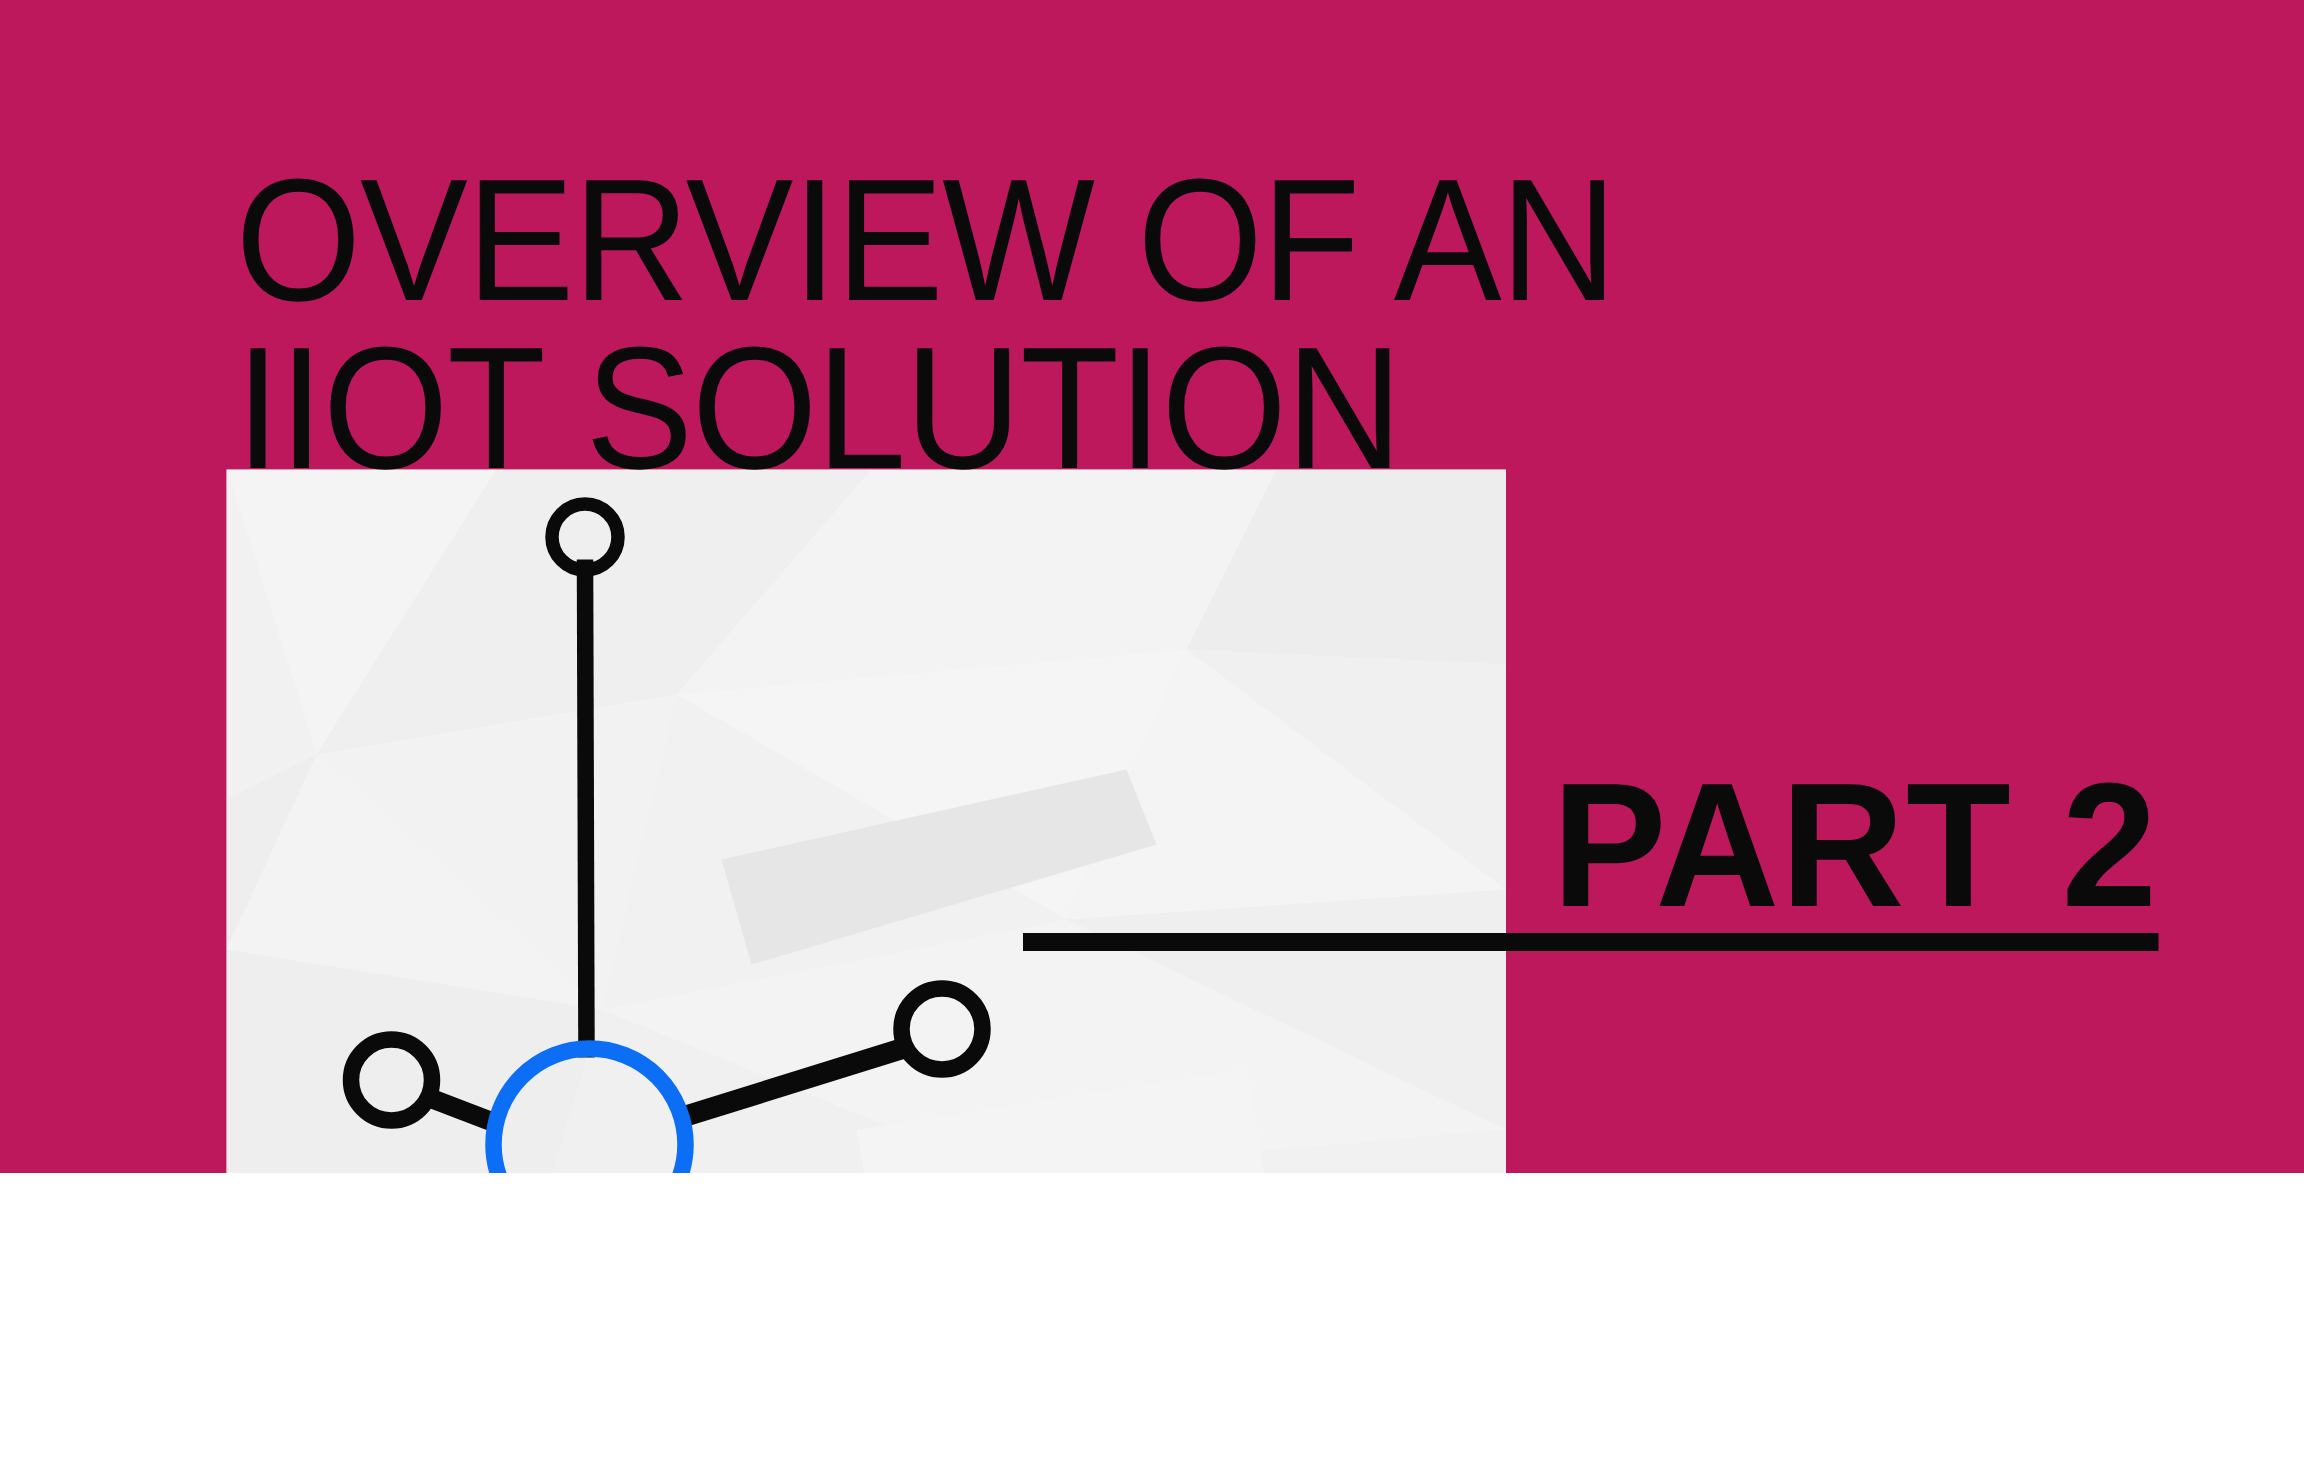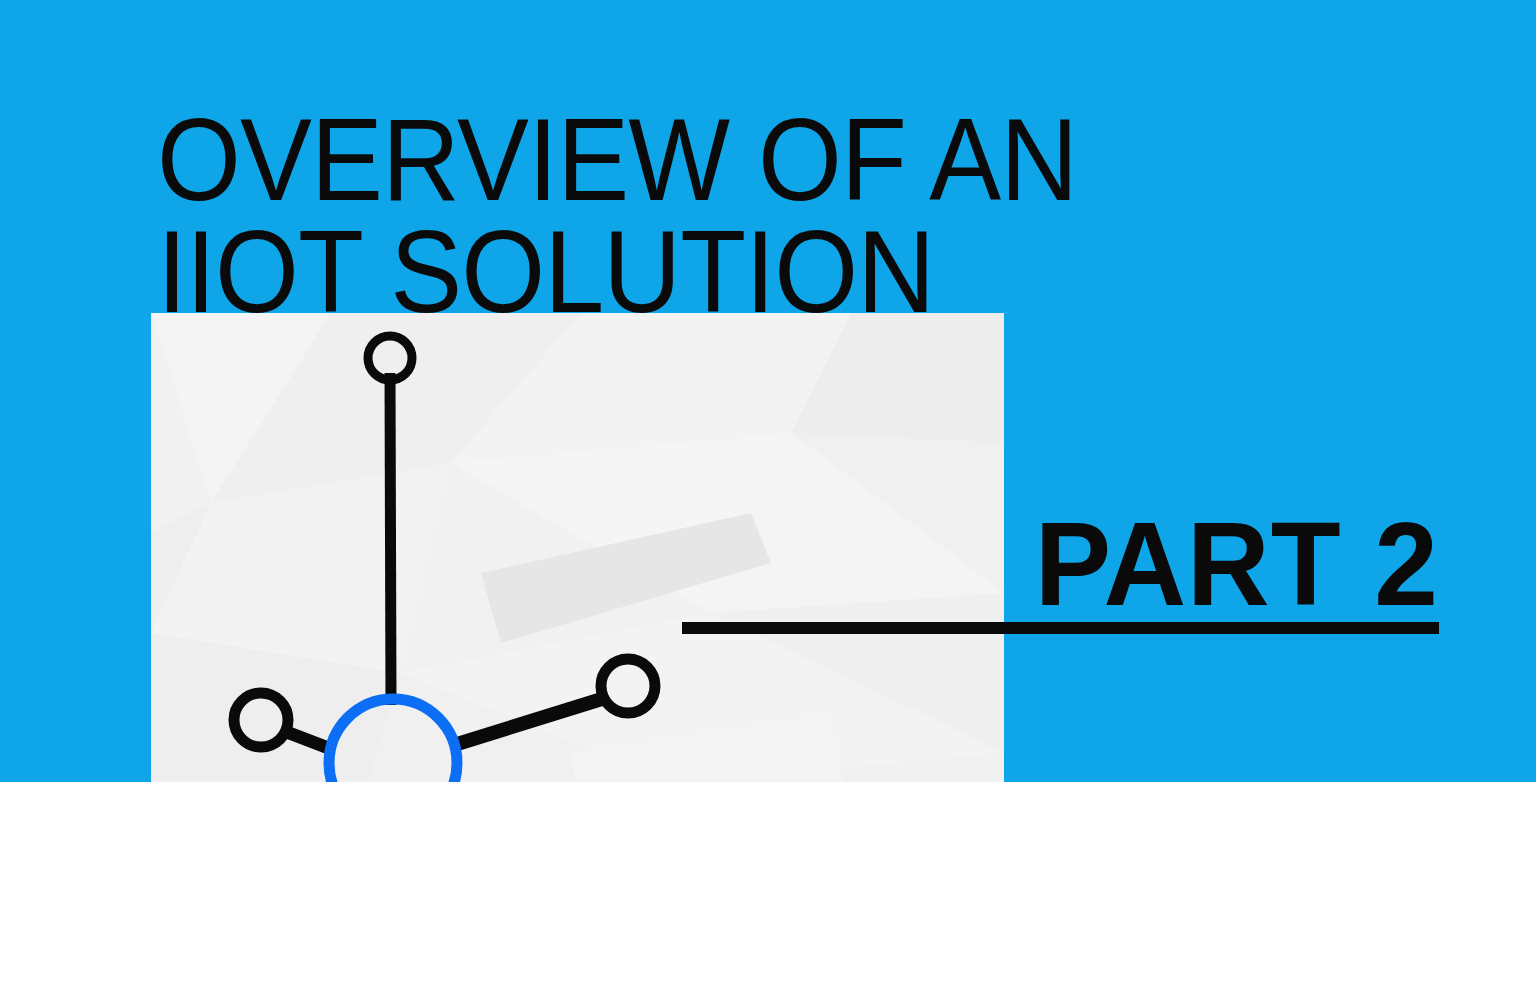--- a/index.html
+++ b/index.html
@@ -7,21 +7,21 @@
   html, body {
     width:1536px; height:989px;
     overflow:hidden;
     font-family:"Liberation Sans", sans-serif;
   }
 
   #slide {
     position:relative;
     width:1536px;
     height:782px;
-    background:#0ea5e9;
+    background:#be185d;
     overflow:hidden;
   }
 
   
   #gray-panel {
     position:absolute;
     left:151px;
     top:313px;
     width:853px;
     height:676px;

